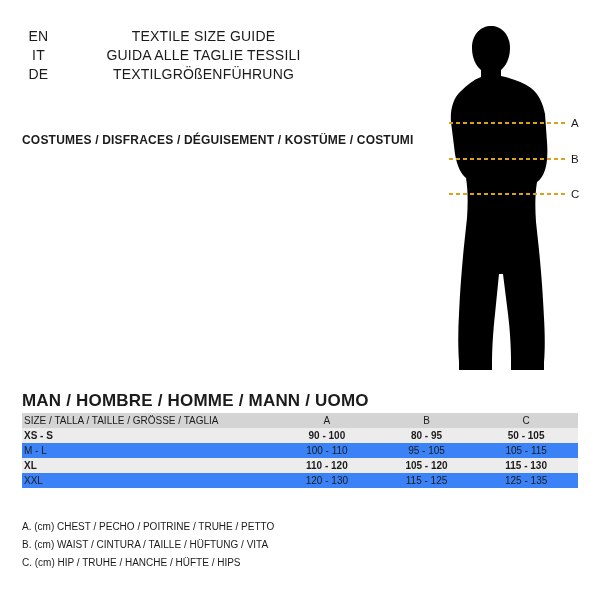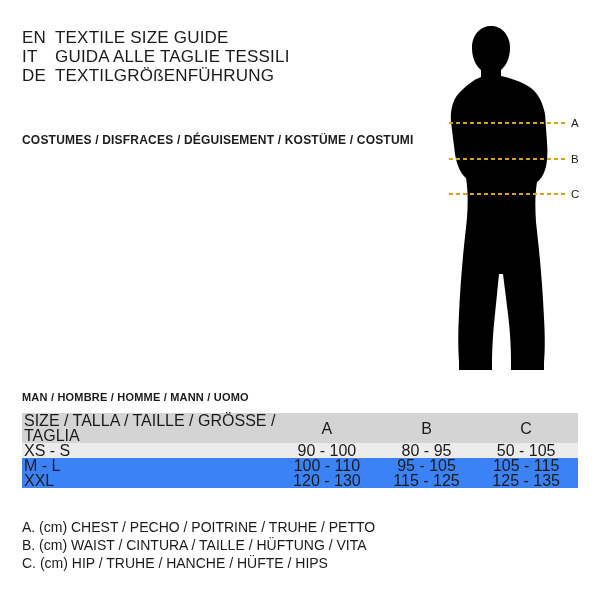--- a/index.html
+++ b/index.html
@@ -24,22 +24,23 @@
   .lang-block {
     position: absolute;
     left: 22px;
     top: 28px;
     width: 330px;
   }
   .lang-row {
     display: flex;
     align-items: baseline;
     height: 19px;
-    font-size: 17px;
+    font-size: 14px;
     letter-spacing: 0.2px;
+    text-align: center;
   }
   .lang-code {
     width: 33px;
     flex: 0 0 33px;
   }
   .lang-text {
     flex: 1 1 auto;
     white-space: nowrap;
   }
 
@@ -72,65 +73,66 @@
   }
   .ml-a { left: 156px; top: 99px; }
   .ml-b { left: 156px; top: 135px; }
   .ml-c { left: 156px; top: 170px; }
 
   
   .man-line {
     position: absolute;
     left: 22px;
     top: 391px;
-    font-size: 11px;
+    font-size: 17px;
     font-weight: bold;
     letter-spacing: 0.2px;
   }
   table.size-table {
     position: absolute;
     left: 22px;
     top: 413px;
     width: 556px;
     border-collapse: collapse;
-    font-size: 16px;
+    font-size: 10px;
   }
   table.size-table td {
     padding: 0;
     height: 15px;
     line-height: 15px;
     vertical-align: middle;
   }
   .row-head td {
     background: #d4d4d4;
     font-weight: normal;
   }
   .row-odd td {
     background: #ececec;
+    font-weight: bold;
   }
   .row-even td {
     background: #3b82f6;
   }
   .c-label {
     width: 254px;
     padding-left: 2px !important;
     text-align: left;
   }
   .c-a, .c-b, .c-c {
     width: 100px;
     text-align: center;
   }
   .c-pad { width: 2px; }
 
   
   .legend {
     position: absolute;
     left: 22px;
     top: 518px;
-    font-size: 14px;
+    font-size: 10px;
     line-height: 18px;
   }
   .legend div {
     white-space: nowrap;
   }
 </style>
 </head>
 <body>
 
 <div class="page">
@@ -222,20 +224,27 @@
         <td class="c-c">50 - 105</td>
         <td class="c-pad"></td>
       </tr>
       <tr class="row-even">
         <td class="c-label">M - L</td>
         <td class="c-a">100 - 110</td>
         <td class="c-b">95 - 105</td>
         <td class="c-c">105 - 115</td>
         <td class="c-pad"></td>
       </tr>
+      <tr class="row-odd">
+        <td class="c-label">XL</td>
+        <td class="c-a">110 - 120</td>
+        <td class="c-b">105 - 120</td>
+        <td class="c-c">115 - 130</td>
+        <td class="c-pad"></td>
+      </tr>
       <tr class="row-even">
         <td class="c-label">XXL</td>
         <td class="c-a">120 - 130</td>
         <td class="c-b">115 - 125</td>
         <td class="c-c">125 - 135</td>
         <td class="c-pad"></td>
       </tr>
     </tbody>
   </table>
 

